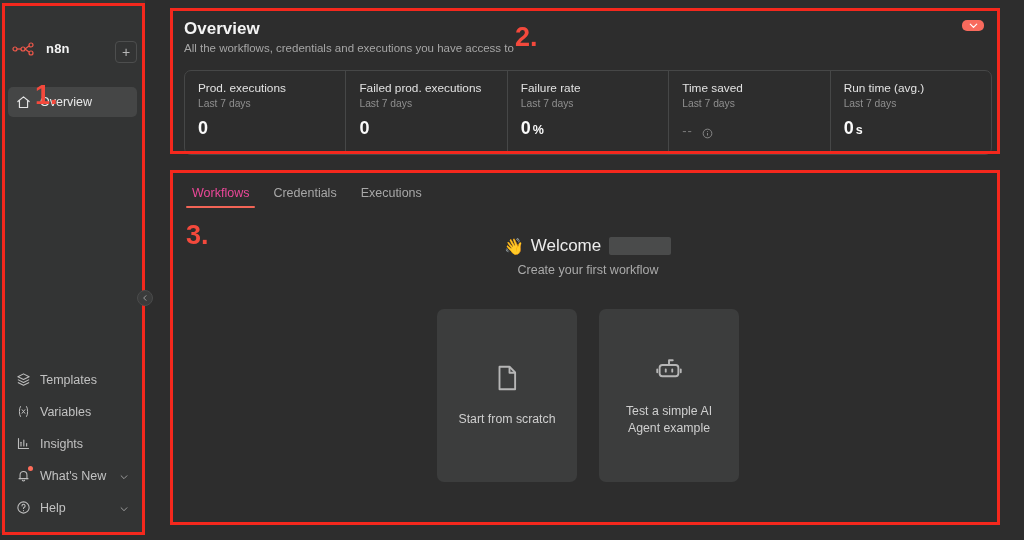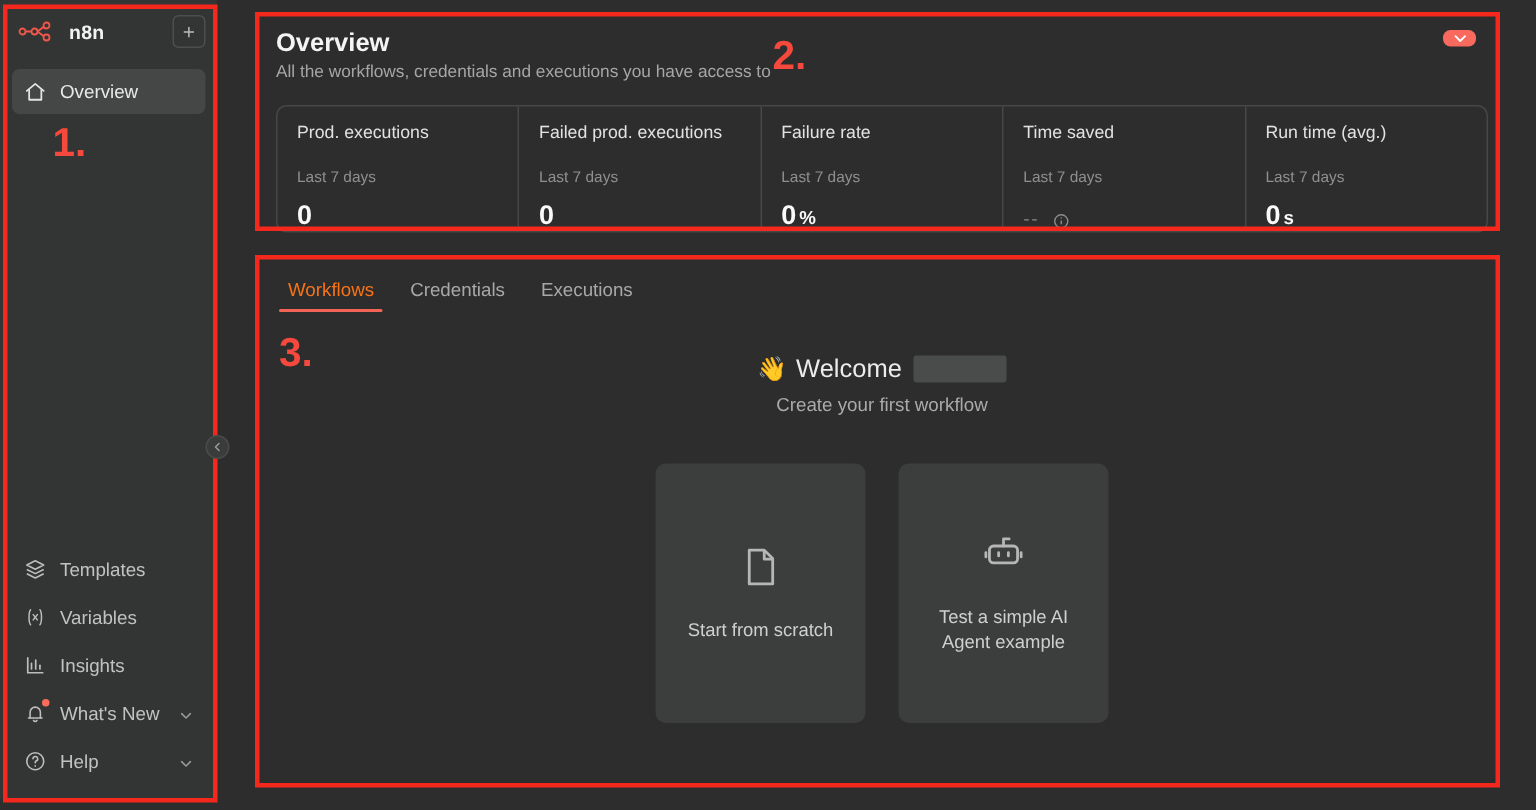--- a/index.html
+++ b/index.html
@@ -13,22 +13,22 @@
 
   
   .sidebar {
     position: absolute; left: 0; top: 0;
     width: 145px; height: 533px;
     background: #333434;
     display: flex; flex-direction: column;
     padding: 0;
   }
   .sb-top {
-    display: flex; align-items: center;
-    height: 42px; padding: 0 8px 0 12px; gap: 8px;
+    display: flex; align-items: flex-start;
+    height: 42px; padding: 0 8px 0 12px; gap: 8px; margin-top: 41px;
   }
   .logo-mark { width: 26px; height: 16px; flex: 0 0 auto; }
   .logo-text {
     color: #f2f2f2; font-size: 13px; font-weight: 700; letter-spacing: .2px;
     flex: 1 1 auto;
   }
   .plus-btn {
     width: 22px; height: 22px; border: 1px solid #4d4e4e; border-radius: 4px;
     color: #b8b8b8; font-size: 14px; line-height: 19px; text-align: center;
     background: transparent; cursor: pointer;
@@ -86,38 +86,38 @@
     width: 22px; color: #fff; }
 
   .stats {
     position: absolute; left: 12px; top: 62px; right: 12px; height: 85px;
     border: 1px solid #464747; border-radius: 7px;
     display: flex; background: #2d2d2d; overflow: hidden;
   }
   .stat { flex: 1 1 0; padding: 10px 13px 0 13px; position: relative; }
   .stat + .stat { border-left: 1px solid #464747; }
   .stat-name { color: #e2e2e2; font-size: 11.8px; line-height: 15px; }
-  .stat-sub { color: #8f8f8f; font-size: 10.3px; line-height: 14px; margin-top: 16px; }
+  .stat-sub { color: #8f8f8f; font-size: 10.3px; line-height: 14px; margin-top: 1px; }
   .stat-val { color: #fafafa; font-size: 18px; font-weight: 700; margin-top: 7px;
               display: flex; align-items: baseline; gap: 2px; }
   .stat-val .unit { font-size: 12.5px; font-weight: 700; }
   .stat-empty { display: flex; align-items: center; gap: 9px; margin-top: 12px; }
   .stat-dash { color: #7b7b7b; font-size: 13px; letter-spacing: 1px; }
   .info-ico { width: 11px; height: 11px; color: #8d8d8d; }
 
   .content-panel {
     position: absolute; left: 27px; top: 172px; width: 832px; height: 352px;
     background: #2d2d2d;
   }
   .tabs { display: flex; gap: 0; padding: 10px 0 0 8px; }
   .tab {
     font-size: 12.5px; color: #a8a8a8; padding: 4px 12px 8px 12px;
     cursor: pointer; position: relative; white-space: nowrap;
   }
-  .tab.active { color: #f97316; text-align: center; }
+  .tab.active { color: #ec4899; text-align: center; }
   .tab.active::after {
     content: ""; position: absolute; left: 6px; right: 6px; bottom: 0;
     height: 2px; background: #f26456; border-radius: 1px;
   }
 
   .welcome-wrap { margin-top: 28px; text-align: center; }
   .welcome-line {
     display: inline-flex; align-items: center; gap: 6px;
     color: #ececec; font-size: 17px; font-weight: 400;
   }

